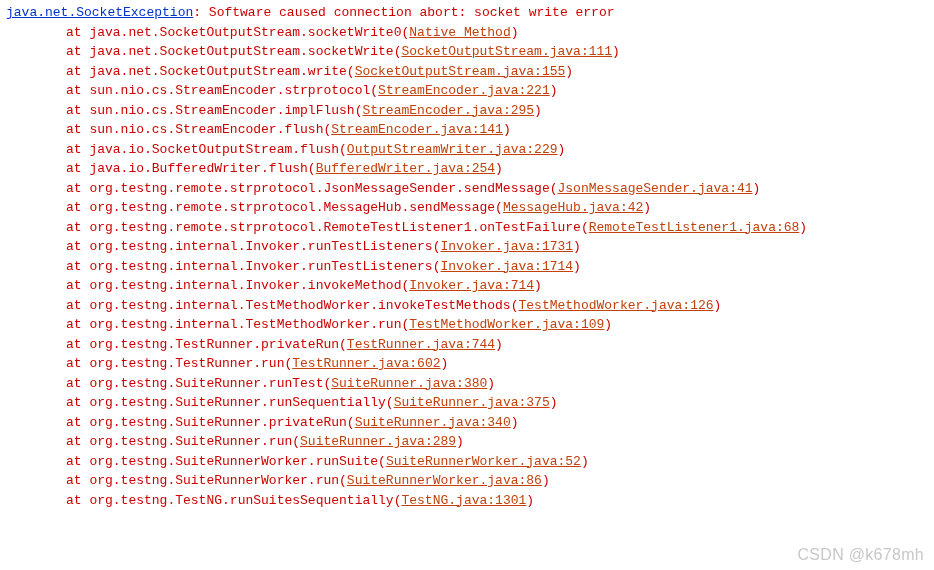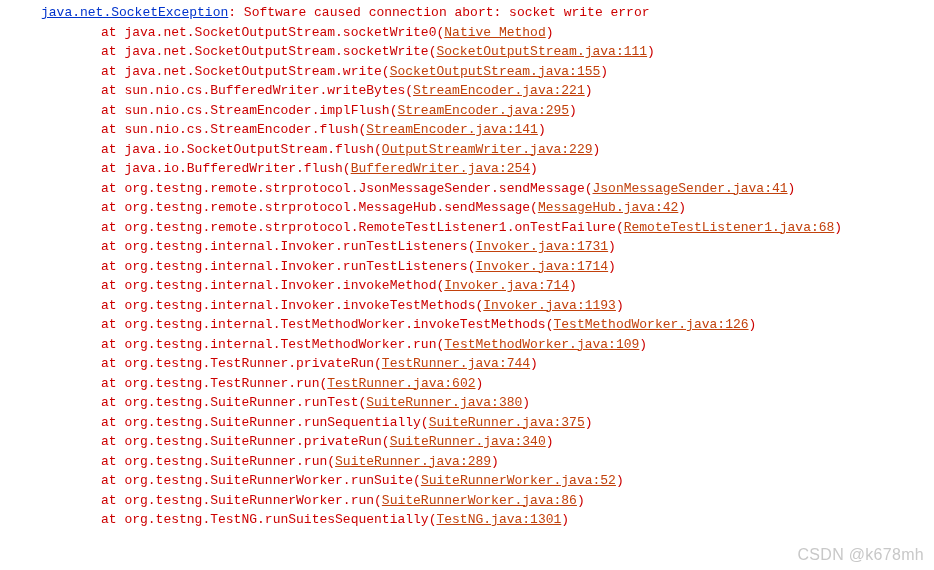--- a/index.html
+++ b/index.html
@@ -5,21 +5,21 @@
     body {
       margin: 0;
       padding: 3px 6px;
       font-family: "Courier New", Consolas, monospace;
       font-size: 13px;
       line-height: 19.5px;
       background: #ffffff;
       white-space: nowrap;
       overflow: hidden;
     }
-    .line { display: block; margin-left: 35px; }
+    .line { display: block; }
     .pad { display: inline-block; width: 60px; }
     .exc { color: #0033cc; text-decoration: underline; cursor: pointer; }
     .msg { color: #cc0000; }
     .at  { color: #cc0000; }
     .lnk { color: #c2410c; text-decoration: underline; cursor: pointer; }
     .paren { color: #cc0000; }
     .watermark {
       position: fixed;
       right: 10px;
       bottom: 6px;
@@ -31,32 +31,31 @@
     }
   </style>
 </head>
 <body>
 
 <div id="trace">
     <span class="line"><span class="exc">java.net.SocketException</span><span class="msg">: <span>Software caused connection abort: socket write error</span></span></span>
     <span class="line"><span class="pad"></span><span class="at">at <span>java.net.SocketOutputStream.socketWrite0</span></span><span class="paren">(</span><span class="lnk">Native Method</span><span class="paren">)</span></span>
     <span class="line"><span class="pad"></span><span class="at">at <span>java.net.SocketOutputStream.socketWrite</span></span><span class="paren">(</span><span class="lnk">SocketOutputStream.java:111</span><span class="paren">)</span></span>
     <span class="line"><span class="pad"></span><span class="at">at <span>java.net.SocketOutputStream.write</span></span><span class="paren">(</span><span class="lnk">SocketOutputStream.java:155</span><span class="paren">)</span></span>
-    <span class="line"><span class="pad"></span><span class="at">at <span>sun.nio.cs.BufferedWriter.writeBytes</span></span><span class="paren">(</span><span class="lnk">StreamEncoder.java:221</span><span class="paren">)</span></span>
+    <span class="line"><span class="pad"></span><span class="at">at <span>sun.nio.cs.StreamEncoder.strprotocol</span></span><span class="paren">(</span><span class="lnk">StreamEncoder.java:221</span><span class="paren">)</span></span>
     <span class="line"><span class="pad"></span><span class="at">at <span>sun.nio.cs.StreamEncoder.implFlush</span></span><span class="paren">(</span><span class="lnk">StreamEncoder.java:295</span><span class="paren">)</span></span>
     <span class="line"><span class="pad"></span><span class="at">at <span>sun.nio.cs.StreamEncoder.flush</span></span><span class="paren">(</span><span class="lnk">StreamEncoder.java:141</span><span class="paren">)</span></span>
     <span class="line"><span class="pad"></span><span class="at">at <span>java.io.SocketOutputStream.flush</span></span><span class="paren">(</span><span class="lnk">OutputStreamWriter.java:229</span><span class="paren">)</span></span>
     <span class="line"><span class="pad"></span><span class="at">at <span>java.io.BufferedWriter.flush</span></span><span class="paren">(</span><span class="lnk">BufferedWriter.java:254</span><span class="paren">)</span></span>
     <span class="line"><span class="pad"></span><span class="at">at <span>org.testng.remote.strprotocol.JsonMessageSender.sendMessage</span></span><span class="paren">(</span><span class="lnk">JsonMessageSender.java:41</span><span class="paren">)</span></span>
     <span class="line"><span class="pad"></span><span class="at">at <span>org.testng.remote.strprotocol.MessageHub.sendMessage</span></span><span class="paren">(</span><span class="lnk">MessageHub.java:42</span><span class="paren">)</span></span>
     <span class="line"><span class="pad"></span><span class="at">at <span>org.testng.remote.strprotocol.RemoteTestListener1.onTestFailure</span></span><span class="paren">(</span><span class="lnk">RemoteTestListener1.java:68</span><span class="paren">)</span></span>
     <span class="line"><span class="pad"></span><span class="at">at <span>org.testng.internal.Invoker.runTestListeners</span></span><span class="paren">(</span><span class="lnk">Invoker.java:1731</span><span class="paren">)</span></span>
     <span class="line"><span class="pad"></span><span class="at">at <span>org.testng.internal.Invoker.runTestListeners</span></span><span class="paren">(</span><span class="lnk">Invoker.java:1714</span><span class="paren">)</span></span>
     <span class="line"><span class="pad"></span><span class="at">at <span>org.testng.internal.Invoker.invokeMethod</span></span><span class="paren">(</span><span class="lnk">Invoker.java:714</span><span class="paren">)</span></span>
-    <span class="line"><span class="pad"></span><span class="at">at <span>org.testng.internal.Invoker.invokeTestMethods</span></span><span class="paren">(</span><span class="lnk">Invoker.java:1193</span><span class="paren">)</span></span>
     <span class="line"><span class="pad"></span><span class="at">at <span>org.testng.internal.TestMethodWorker.invokeTestMethods</span></span><span class="paren">(</span><span class="lnk">TestMethodWorker.java:126</span><span class="paren">)</span></span>
     <span class="line"><span class="pad"></span><span class="at">at <span>org.testng.internal.TestMethodWorker.run</span></span><span class="paren">(</span><span class="lnk">TestMethodWorker.java:109</span><span class="paren">)</span></span>
     <span class="line"><span class="pad"></span><span class="at">at <span>org.testng.TestRunner.privateRun</span></span><span class="paren">(</span><span class="lnk">TestRunner.java:744</span><span class="paren">)</span></span>
     <span class="line"><span class="pad"></span><span class="at">at <span>org.testng.TestRunner.run</span></span><span class="paren">(</span><span class="lnk">TestRunner.java:602</span><span class="paren">)</span></span>
     <span class="line"><span class="pad"></span><span class="at">at <span>org.testng.SuiteRunner.runTest</span></span><span class="paren">(</span><span class="lnk">SuiteRunner.java:380</span><span class="paren">)</span></span>
     <span class="line"><span class="pad"></span><span class="at">at <span>org.testng.SuiteRunner.runSequentially</span></span><span class="paren">(</span><span class="lnk">SuiteRunner.java:375</span><span class="paren">)</span></span>
     <span class="line"><span class="pad"></span><span class="at">at <span>org.testng.SuiteRunner.privateRun</span></span><span class="paren">(</span><span class="lnk">SuiteRunner.java:340</span><span class="paren">)</span></span>
     <span class="line"><span class="pad"></span><span class="at">at <span>org.testng.SuiteRunner.run</span></span><span class="paren">(</span><span class="lnk">SuiteRunner.java:289</span><span class="paren">)</span></span>
     <span class="line"><span class="pad"></span><span class="at">at <span>org.testng.SuiteRunnerWorker.runSuite</span></span><span class="paren">(</span><span class="lnk">SuiteRunnerWorker.java:52</span><span class="paren">)</span></span>
     <span class="line"><span class="pad"></span><span class="at">at <span>org.testng.SuiteRunnerWorker.run</span></span><span class="paren">(</span><span class="lnk">SuiteRunnerWorker.java:86</span><span class="paren">)</span></span>

